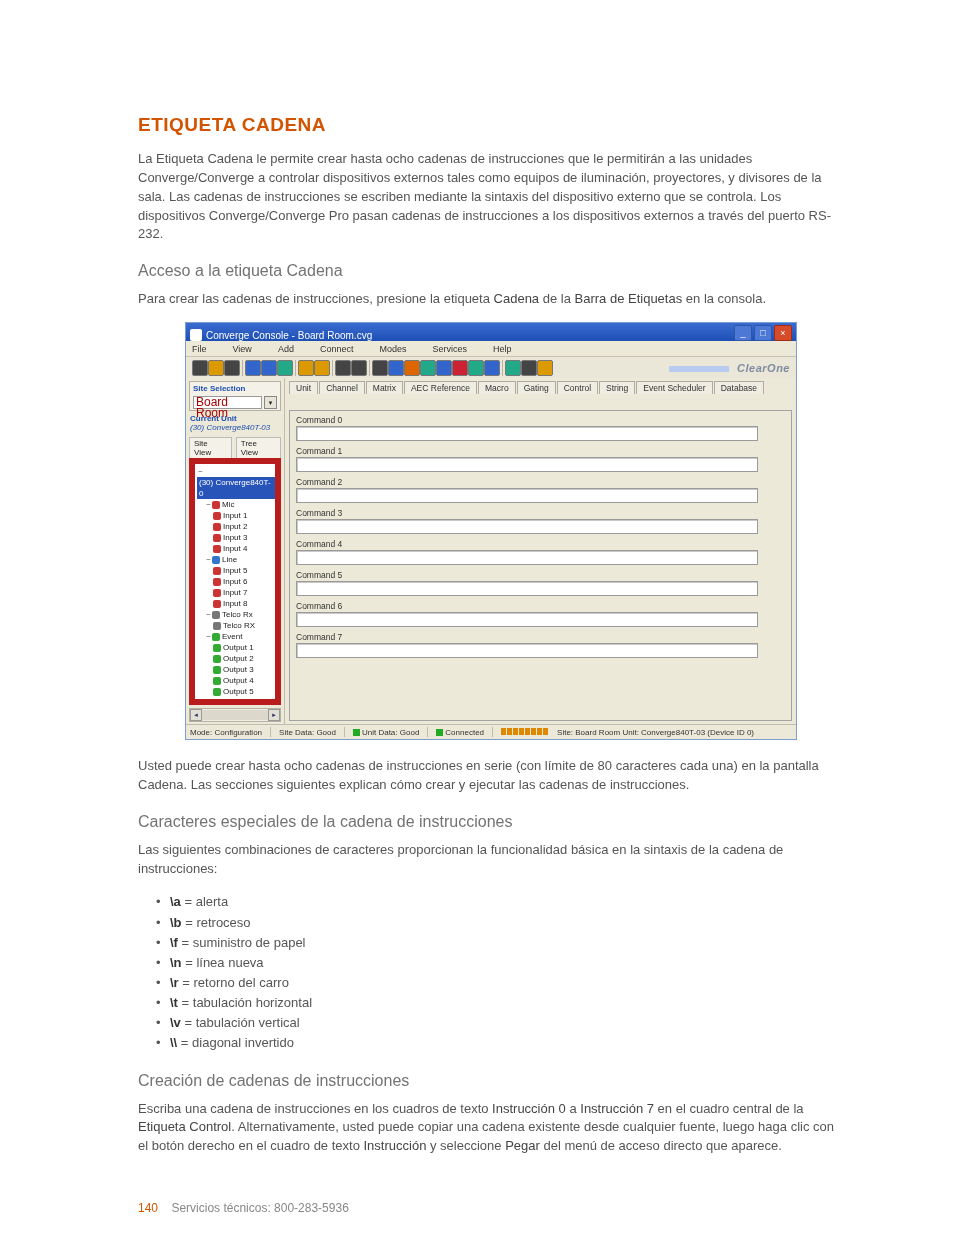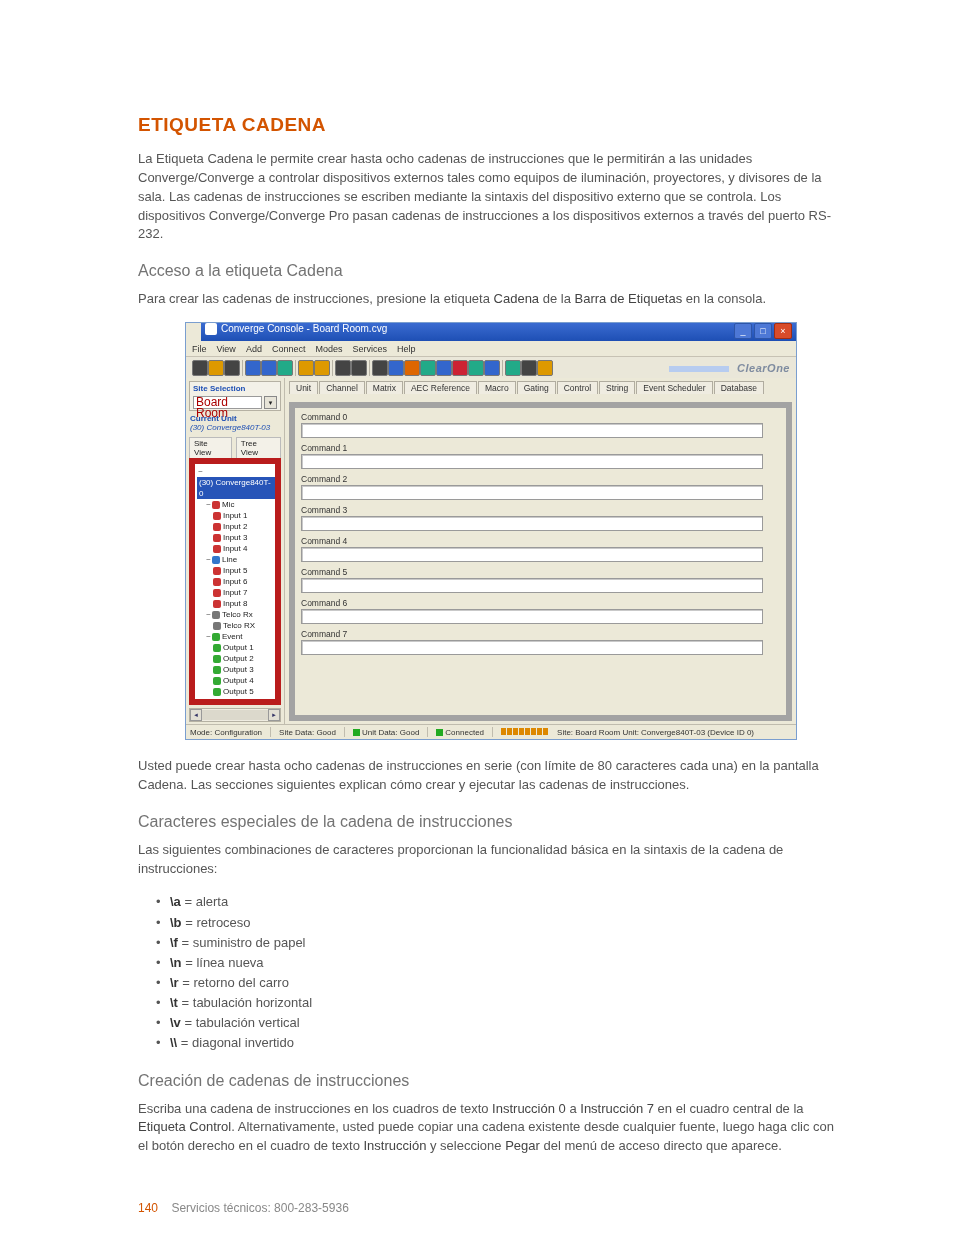--- a/index.html
+++ b/index.html
@@ -53,33 +53,33 @@
     margin:6px 0 18px 48px;
     font-family: Tahoma, Arial, sans-serif;
     font-size:9px;
     color:#222;
     box-shadow:0 0 0 1px #7a9ecf;
     background:#ece9d8;
   }
   
   .tbar {
     height:18px; background:linear-gradient(#3a6bd1,#1e4fb4);
-    color:#fff; display:flex; align-items:flex-start;
-    padding:0 4px; font-size:10px;margin-left:15px;
+    color:#fff; display:flex; align-items:flex-end;
+    padding:0 4px; font-size:10px;
   }
   .tbar .ticon { width:12px;height:12px;background:#fff;border-radius:2px;margin-right:4px;display:inline-block;}
   .tbar .caps { margin-left:auto; display:flex; gap:2px; }
   .tbar .caps span{
     width:16px;height:14px;display:inline-flex;align-items:center;justify-content:center;
     background:#4d78d6;border:1px solid #2d55a8;border-radius:2px;color:#fff;font-size:9px;
   }
   .tbar .caps span.close{ background:#d84b2a;border-color:#a12c12;}
   
   .mbar { height:15px; background:#ece9d8; border-bottom:1px solid #c7c2b4;
-          display:flex; align-items:center; gap:10px; padding:0 6px; font-size:9px; color:#333;}
+          display:flex; align-items:center; gap:26px; padding:0 6px; font-size:9px; color:#333;}
   
   .tool { height:22px; background:#eae7d9; border-bottom:1px solid #c0bcae;
           display:flex; align-items:center; padding:0 6px; }
   .tool .ico { width:14px;height:14px;background:#999;border:1px solid #777;border-radius:2px; }
   .tool .ico.r{background:#c23;} .tool .ico.g{background:#2a8;} .tool .ico.b{background:#36c;}
   .tool .ico.y{background:#d90;} .tool .ico.k{background:#444;} .tool .ico.o{background:#d60;}
   .tool .sep{width:1px;height:16px;background:#b7b3a5;margin:0 2px;}
   .brand { margin-left:auto; font-size:11px; font-weight:bold; font-style:italic; color:#7f8ca0; letter-spacing:0.5px;}
   .brand .bar { display:inline-block;width:60px;height:6px;background:#b7ccf0;margin-right:8px;vertical-align:middle;}
 
@@ -106,21 +106,21 @@
   .ic.tel{background:#777;}
   .left .hscroll{height:12px;margin:0 3px 3px 3px;border:1px solid #b5b1a3;background:#efece1;display:flex;align-items:center;}
   .left .hscroll span{width:10px;height:10px;border:1px solid #999;background:#e2dfd4;display:flex;align-items:center;justify-content:center;font-size:7px;color:#336;}
   .left .hscroll .track{flex:1;background:#dcd9cc;height:10px;}
 
   
   .right { flex:1; background:#ece9d8; display:flex; flex-direction:column; }
   .rtabs { height:16px; display:flex; align-items:flex-end; padding:0 4px; font-size:8.5px; }
   .rtabs span{ border:1px solid #b0ac9f; border-bottom:none; background:#efece1;
                padding:1px 6px; margin-right:1px; color:#333;}
-  .rbody { flex:1; border:6px solid #a3a3a3; margin:8px 4px 4px 4px; background:#ece9d8; padding:4px 6px; }
+  .rbody { flex:1; border:1px solid #a3a3a3; margin:16px 4px 4px 4px; background:#ece9d8; padding:4px 6px; }
   .cmd { margin-bottom:5px; }
   .cmd label{ display:block; font-size:8.5px; color:#333; margin-bottom:1px;}
   .cmd .inp { height:13px; background:#fff; border:1px solid #9a9a9a; width:460px;
               box-shadow:inset 1px 1px 0 #c9c9c9; }
 
   
   .status { position:absolute; left:0; right:0; bottom:0; height:14px;
             background:#ece9d8; border-top:1px solid #c0bcae;
             display:flex; align-items:center; font-size:8px; color:#333; padding:0 4px; gap:8px;}
   .status .sep2{width:1px;height:10px;background:#c0bcae;}

